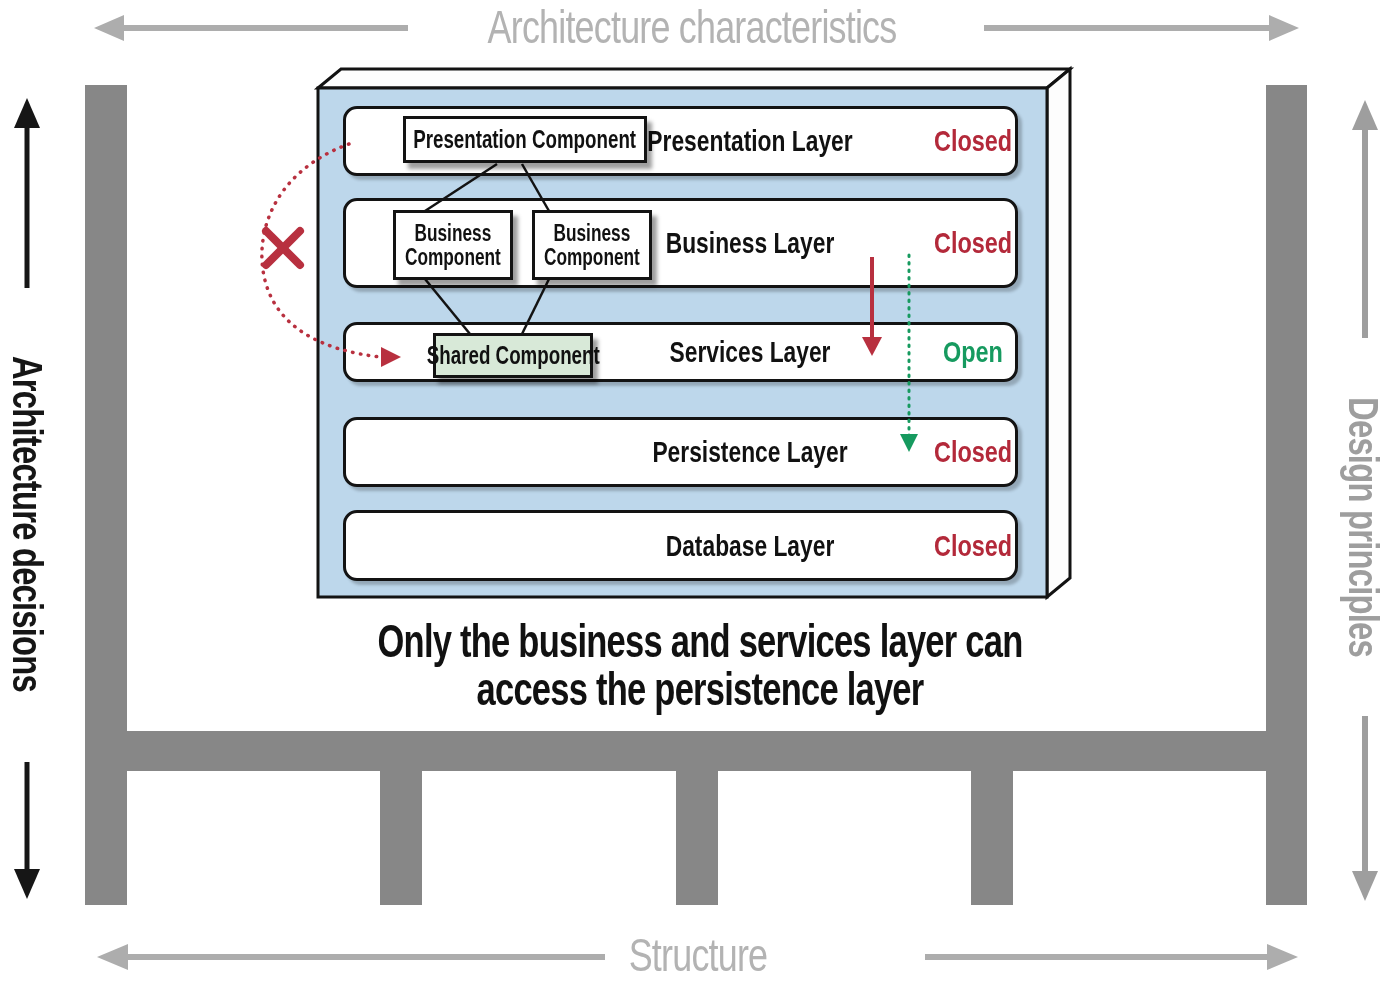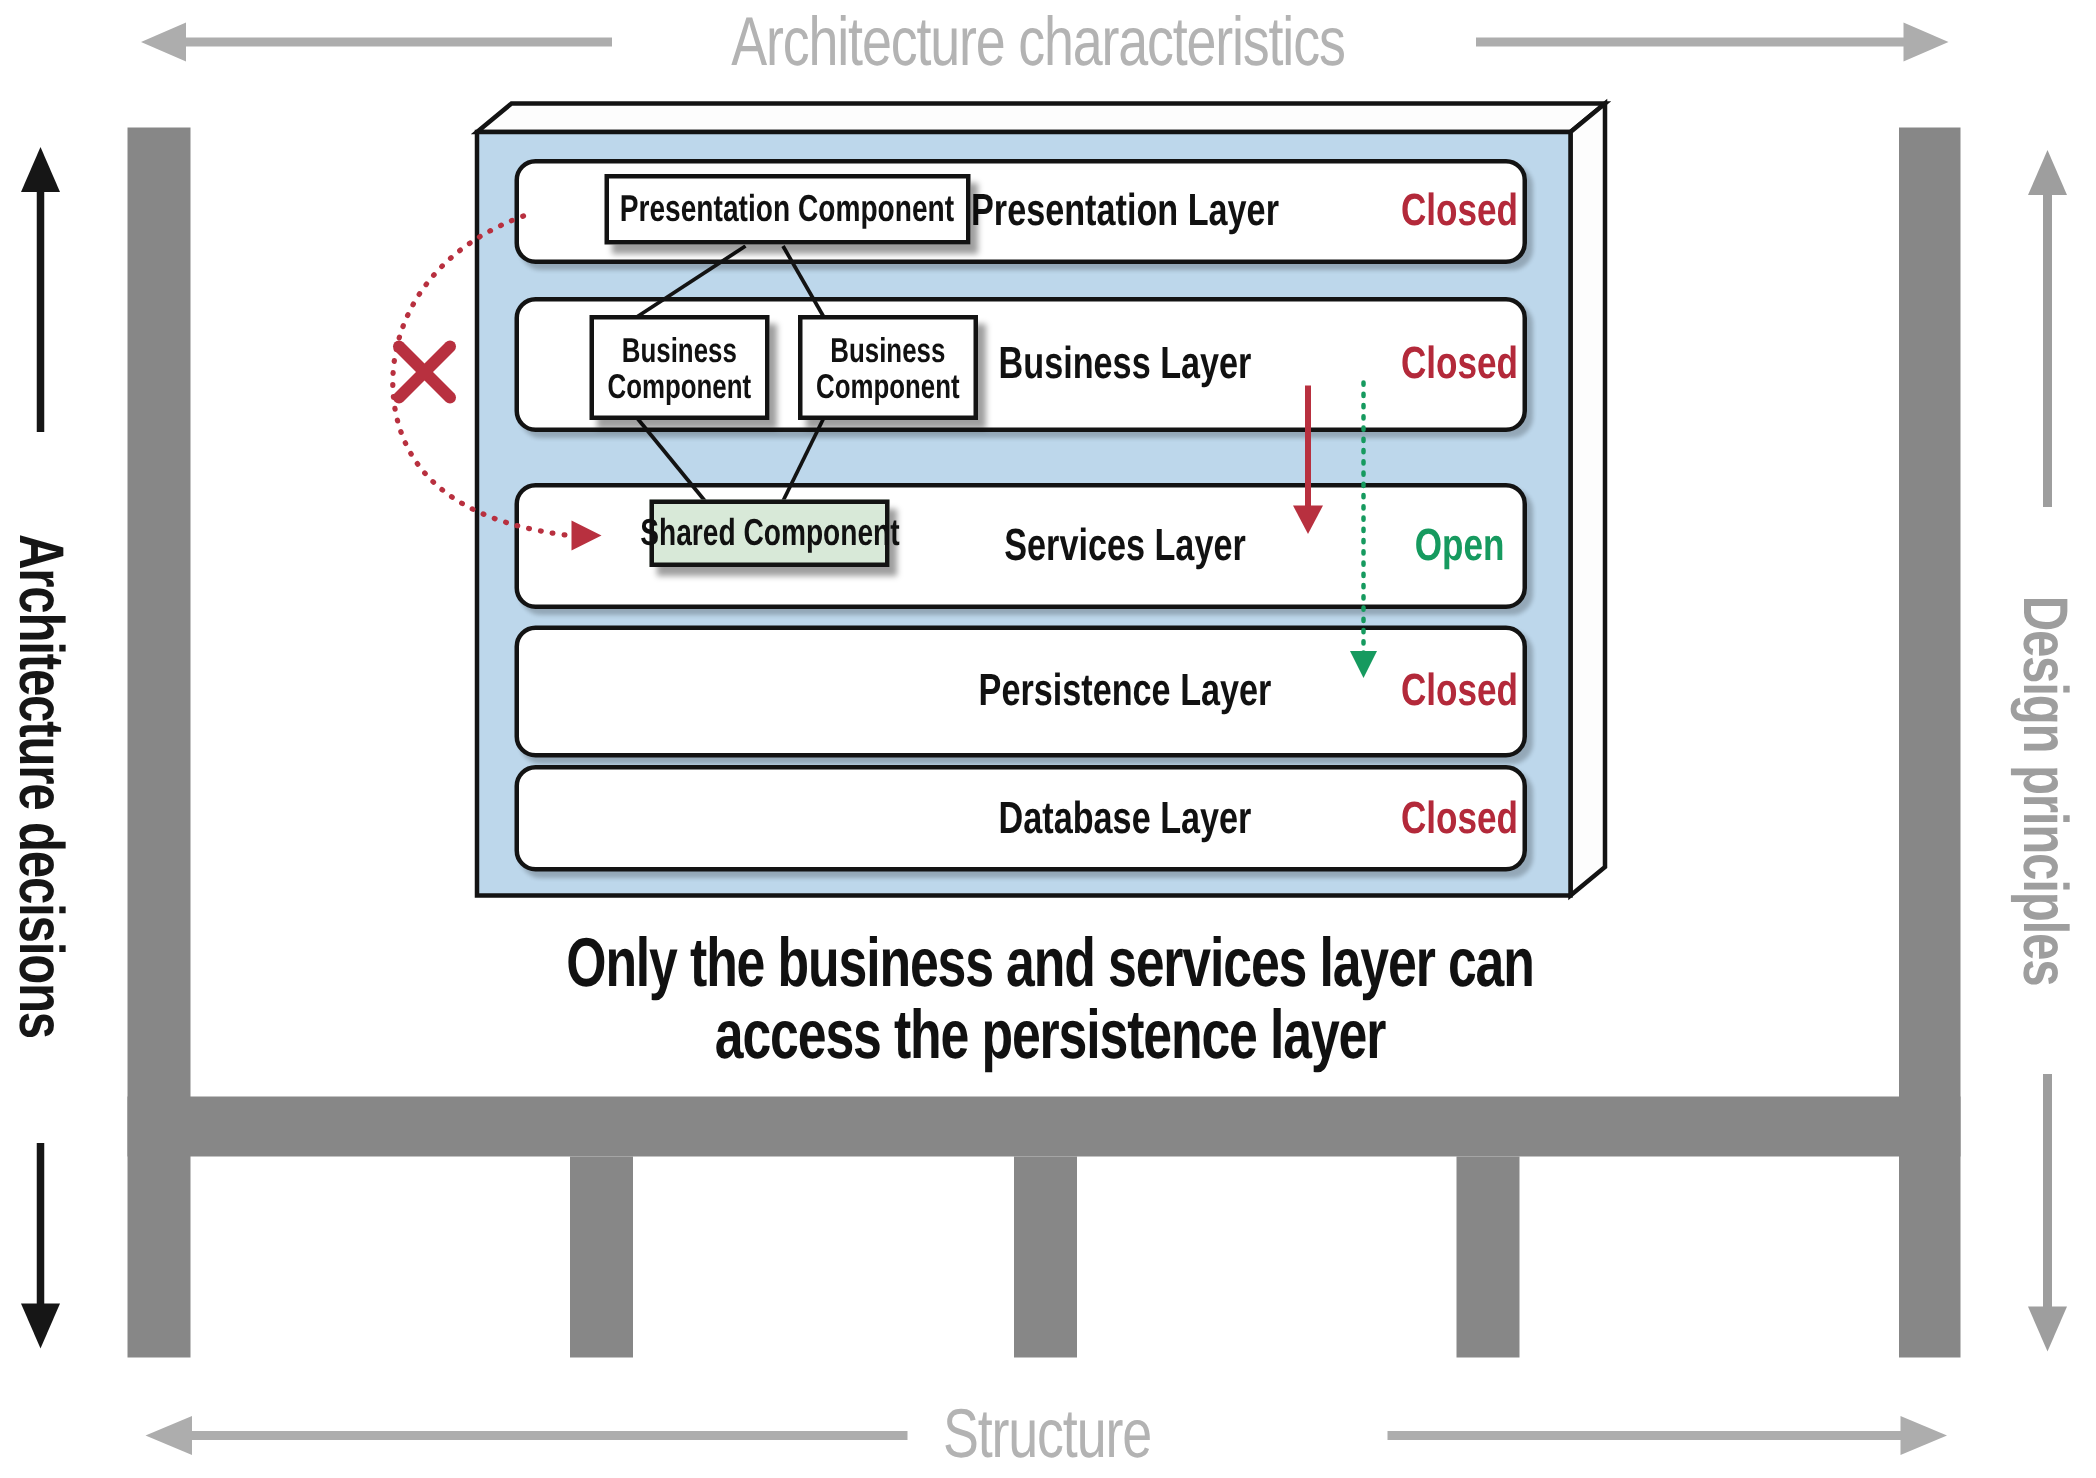--- a/index.html
+++ b/index.html
@@ -115,25 +115,25 @@
   </svg>
 
   <div class="layer" style="top:106px;height:70px;">
     <span class="layer-name">Presentation Layer</span>
     <span class="layer-status st-closed">Closed</span>
   </div>
   <div class="layer" style="top:198px;height:90px;">
     <span class="layer-name">Business Layer</span>
     <span class="layer-status st-closed">Closed</span>
   </div>
-  <div class="layer" style="top:322px;height:84px;padding-left:16px;">
+  <div class="layer" style="top:322px;height:60px;padding-left:16px;">
     <span class="layer-name">Services Layer</span>
     <span class="layer-status st-open">Open</span>
   </div>
-  <div class="layer" style="top:417px;height:88px;">
+  <div class="layer" style="top:417px;height:70px;">
     <span class="layer-name">Persistence Layer</span>
     <span class="layer-status st-closed">Closed</span>
   </div>
   <div class="layer" style="top:510px;height:71px;text-align:center;">
     <span class="layer-name">Database Layer</span>
     <span class="layer-status st-closed">Closed</span>
   </div>
 
   <svg width="1397" height="985" viewBox="0 0 1397 985">
     <g stroke="#131313" stroke-width="2.5">

